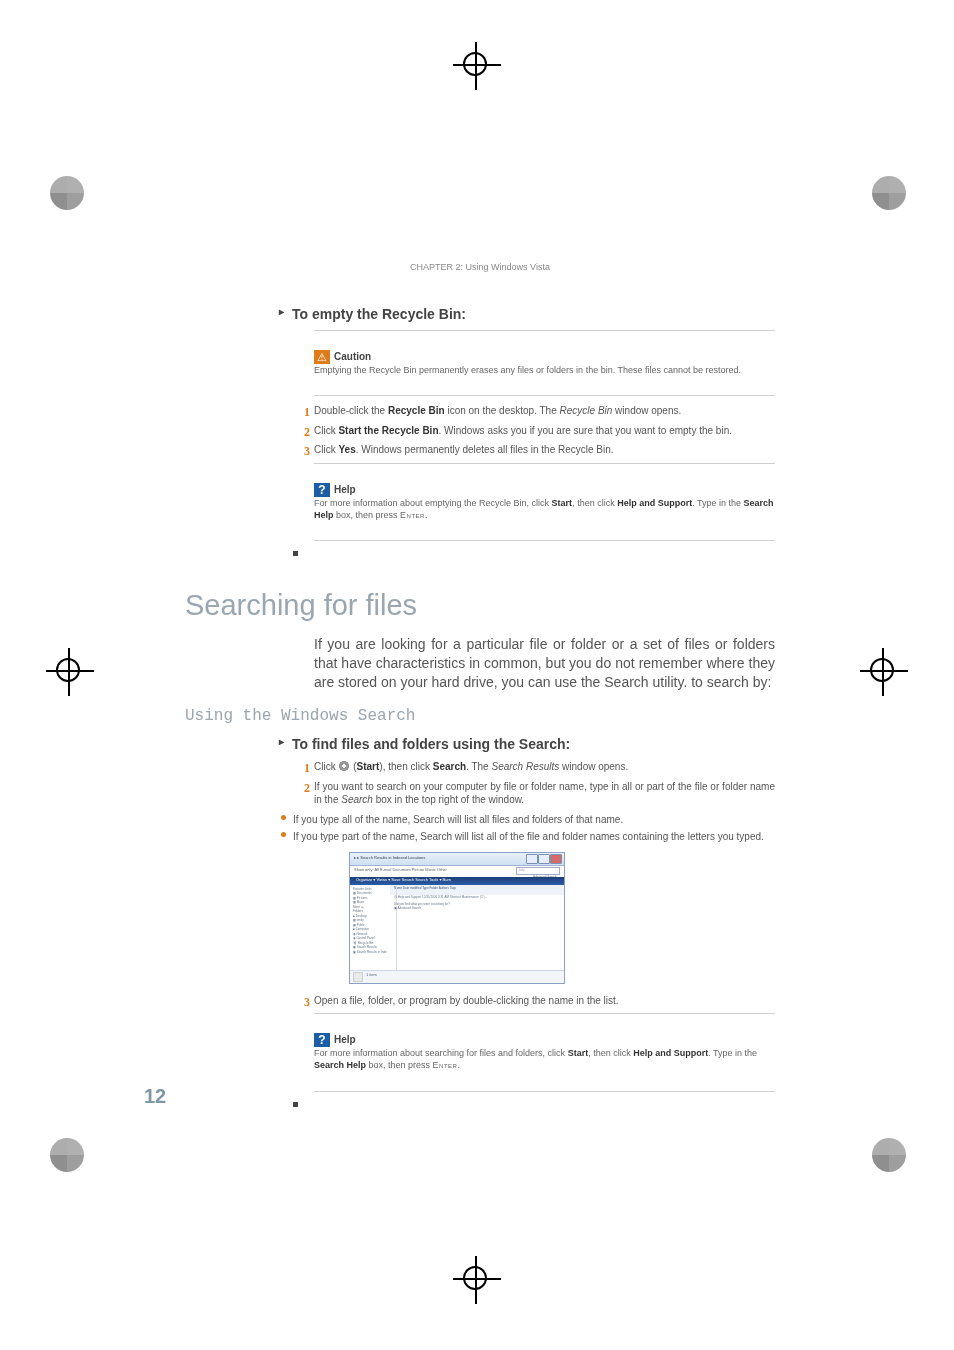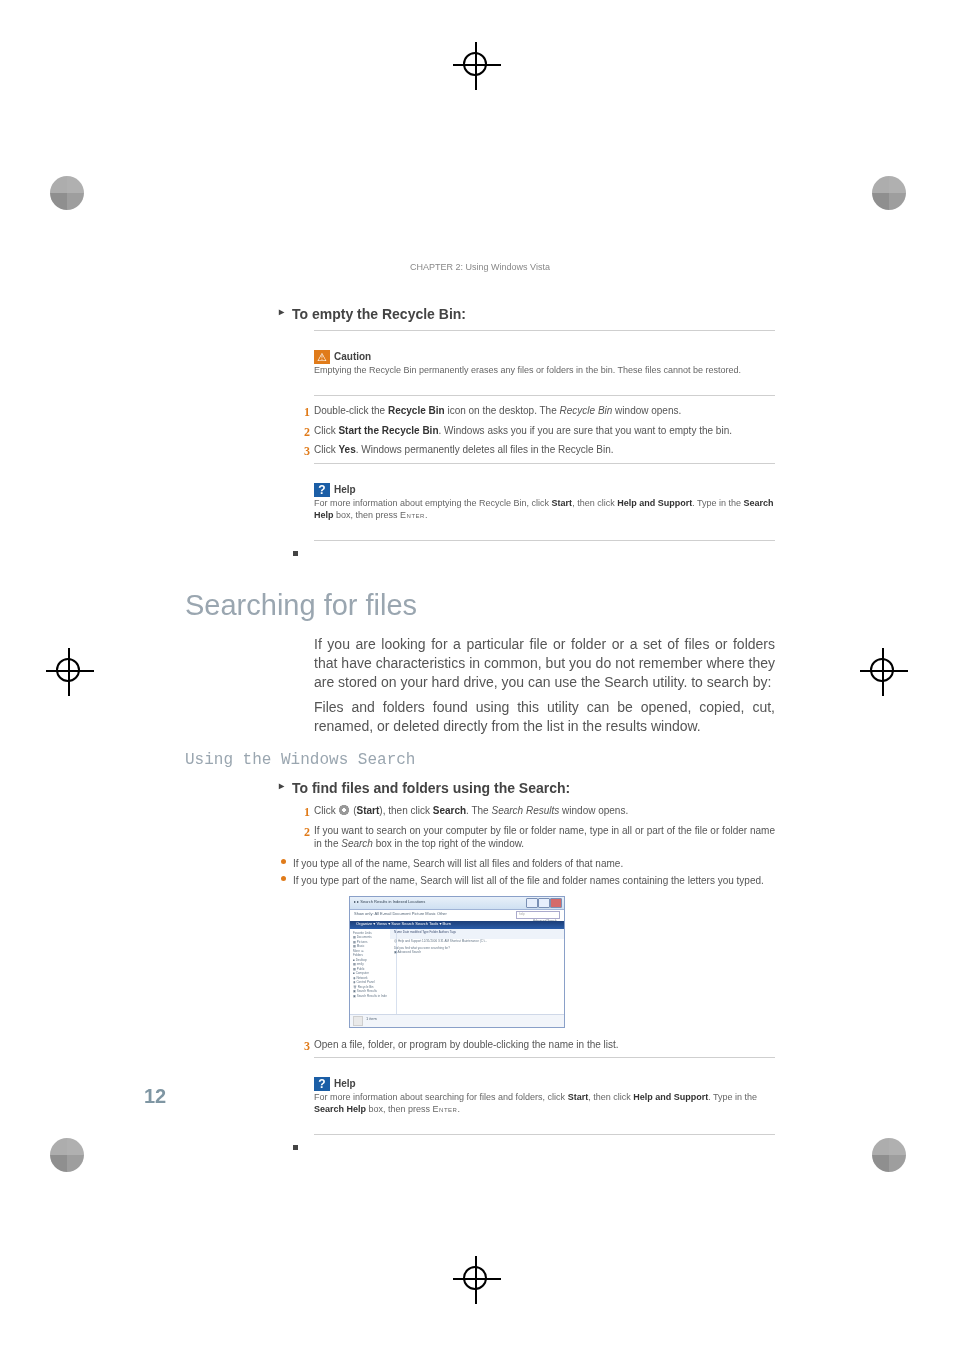--- a/index.html
+++ b/index.html
@@ -97,21 +97,20 @@
   <div class="ol-step"><span class="num">3</span><span>Click </span><b>Yes</b><span>. Windows permanently deletes all files in the Recycle Bin.</span></div>
   <div class="callout">
    <span class="ico ico-help"></span><span class="ct">Help</span><br>
    <span>For more information about emptying the Recycle Bin, click </span><b>Start</b><span>, then click </span><b>Help and Support</b><span>. Type</span>
    <span> in the </span><b>Search Help</b><span> box, then press </span><span class="sc">Enter</span><span>.</span>
   </div>
   <div class="endmark"></div>
 
   <div class="h1">Searching for files</div>
   <div class="body-p first">If you are looking for a particular file or folder or a set of files or folders that have characteristics in common, but you do not remember where they are stored on your hard drive, you can use the Search utility. to search by:</div>
-  <div class="body-p">Files and folders found using this utility can be opened, copied, cut, renamed, or deleted directly from the list in the results window.</div>
 
   <div class="h2">Using the Windows Search</div>
   <div class="proc-head">To find files and folders using the Search:</div>
   <div class="ol-step"><span class="num">1</span><span>Click </span><span class="winlogo"></span><span> (</span><b>Start</b><span>), then click </span><b>Search</b><span>. The </span><i>Search Results</i><span> window opens.</span></div>
   <div class="ol-step"><span class="num">2</span><span>If you want to search on your computer by file or folder name, type in all or part of the file or folder name in the </span><i>Search</i><span> box in the top right of the window.</span></div>
   <div class="ul-dot"><span class="dot"></span><span>If you type all of the name, Search will list all files and folders of that name.</span></div>
   <div class="ul-dot"><span class="dot"></span><span>If you type part of the name, Search will list all of the file and folder names containing the letters you typed.</span></div>
 
   <div class="figure">
    <div class="titlebar">

